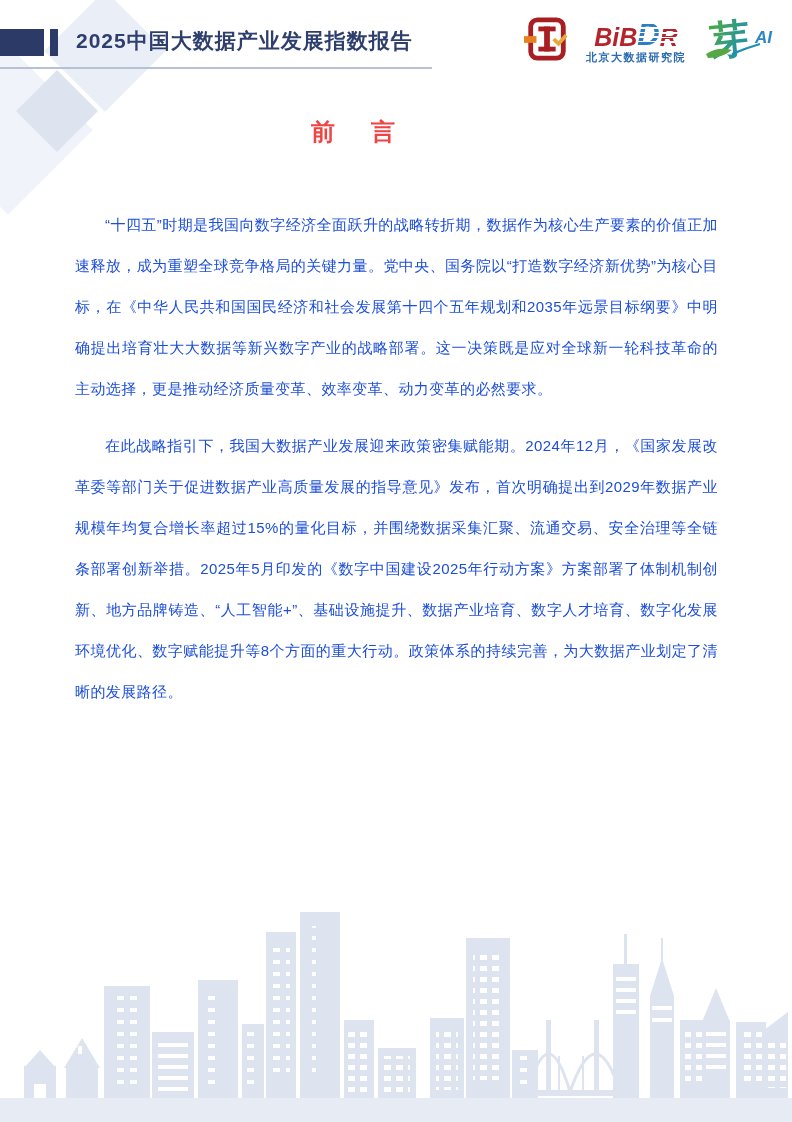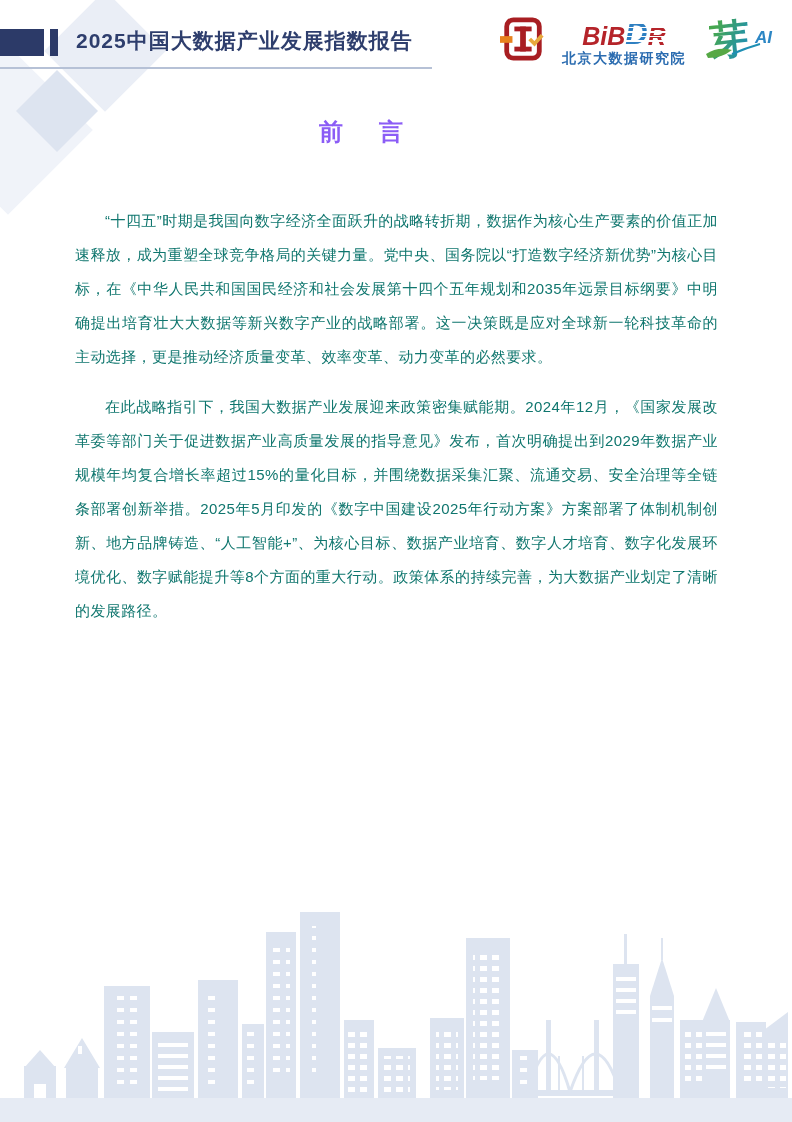--- a/index.html
+++ b/index.html
@@ -28,40 +28,40 @@
   .bibdr { display:flex; flex-direction:column; align-items:center; line-height:1; }
   .bibdr-word { display:flex; align-items:flex-end; font-weight:bold; font-style:italic; }
   .bibdr-word .red  { color:#b5242a; font-size:25px; }
   .bibdr-word .blue { color:#2e7fc1; font-size:31px; position:relative; }
   .striped { position:relative; display:inline-block; }
   .striped::after {
     content:""; position:absolute; inset:0;
     background:repeating-linear-gradient(0deg, transparent 0 3px, #ffffff 3px 4.5px);
     pointer-events:none;
   }
-  .bibdr-sub { margin-top:2px; font-size:14px; font-weight:bold; color:#2b6cb0; letter-spacing:1.5px; white-space:nowrap; }
+  .bibdr-sub { margin-top:2px; font-size:11px; font-weight:bold; color:#2b6cb0; letter-spacing:1.5px; white-space:nowrap; }
   
   .yaai { position:relative; width:72px; height:62px; }
   .yaai .char {
     position:absolute; left:8px; top:2px; font-size:40px; font-weight:bold; color:#2f9e63;
     transform:rotate(-6deg);
     background:linear-gradient(120deg,#47a74f 20%,#1e8fb4 80%);
     -webkit-background-clip:text; background-clip:text; -webkit-text-fill-color:transparent;
   }
   .yaai .ai {
     position:absolute; right:2px; top:6px; font-size:17px; font-weight:bold; font-style:italic; color:#2c86c4;margin-top:12px;
   }
   
   .preface-heading {
-    position:absolute; left:16px; top:116px; width:696px; text-align:center;
-    font-size:24px; font-weight:bold; color:#8b5cf6; letter-spacing:6px;
+    position:absolute; left:8px; top:116px; width:696px; text-align:center;
+    font-size:24px; font-weight:bold; color:#ef4444; letter-spacing:6px;
   }
   .body-text { position:absolute; left:75px; top:204px; width:643px; z-index:2; }
   .body-text p {
-    font-size:15px; color:#0f766e; line-height:34px; letter-spacing:0.4px;
+    font-size:15px; color:#1d4ed8; line-height:41px; letter-spacing:0.4px;
     text-align:justify; text-indent:2em; margin-bottom:16px;
   }
   
   .skyline { position:absolute; left:0; bottom:0; width:792px; height:222px; z-index:1; }
 </style>
 </head>
 <body>
 
 <div class="page">
 
@@ -107,21 +107,21 @@
           <path d="M30 44 Q44 38 58 34" fill="none" stroke="#1e8fb4" stroke-width="2"></path>
         </svg>
       </span>
     </div>
   </div>
 
   <div class="preface-heading">前　言</div>
 
   <div class="body-text">
     <p>“十四五”时期是我国向数字经济全面跃升的战略转折期，数据作为核心生产要素的价值正加速释放，成为重塑全球竞争格局的关键力量。党中央、国务院以“打造数字经济新优势”为核心目标，在《中华人民共和国国民经济和社会发展第十四个五年规划和2035年远景目标纲要》中明确提出培育壮大大数据等新兴数字产业的战略部署。这一决策既是应对全球新一轮科技革命的主动选择，更是推动经济质量变革、效率变革、动力变革的必然要求。</p>
-    <p>在此战略指引下，我国大数据产业发展迎来政策密集赋能期。2024年12月，《国家发展改革委等部门关于促进数据产业高质量发展的指导意见》发布，首次明确提出到2029年数据产业规模年均复合增长率超过15%的量化目标，并围绕数据采集汇聚、流通交易、安全治理等全链条部署创新举措。2025年5月印发的《数字中国建设2025年行动方案》方案部署了体制机制创新、地方品牌铸造、“人工智能+”、为核心目标、数据产业培育、数字人才培育、数字化发展环境优化、数字赋能提升等8个方面的重大行动。政策体系的持续完善，为大数据产业划定了清晰的发展路径。</p>
+    <p>在此战略指引下，我国大数据产业发展迎来政策密集赋能期。2024年12月，《国家发展改革委等部门关于促进数据产业高质量发展的指导意见》发布，首次明确提出到2029年数据产业规模年均复合增长率超过15%的量化目标，并围绕数据采集汇聚、流通交易、安全治理等全链条部署创新举措。2025年5月印发的《数字中国建设2025年行动方案》方案部署了体制机制创新、地方品牌铸造、“人工智能+”、基础设施提升、数据产业培育、数字人才培育、数字化发展环境优化、数字赋能提升等8个方面的重大行动。政策体系的持续完善，为大数据产业划定了清晰的发展路径。</p>
   </div>
 
   <div class="skyline">
     <svg width="792" height="222" viewBox="0 0 792 222">
       <defs>
         <pattern id="wdash" width="13" height="12" patternUnits="userSpaceOnUse">
           <rect x="0" y="0" width="7" height="4" fill="#ffffff"></rect>
         </pattern>
         <pattern id="wgrid" width="12" height="11" patternUnits="userSpaceOnUse">
           <rect x="0" y="0" width="7" height="5" fill="#ffffff"></rect>

